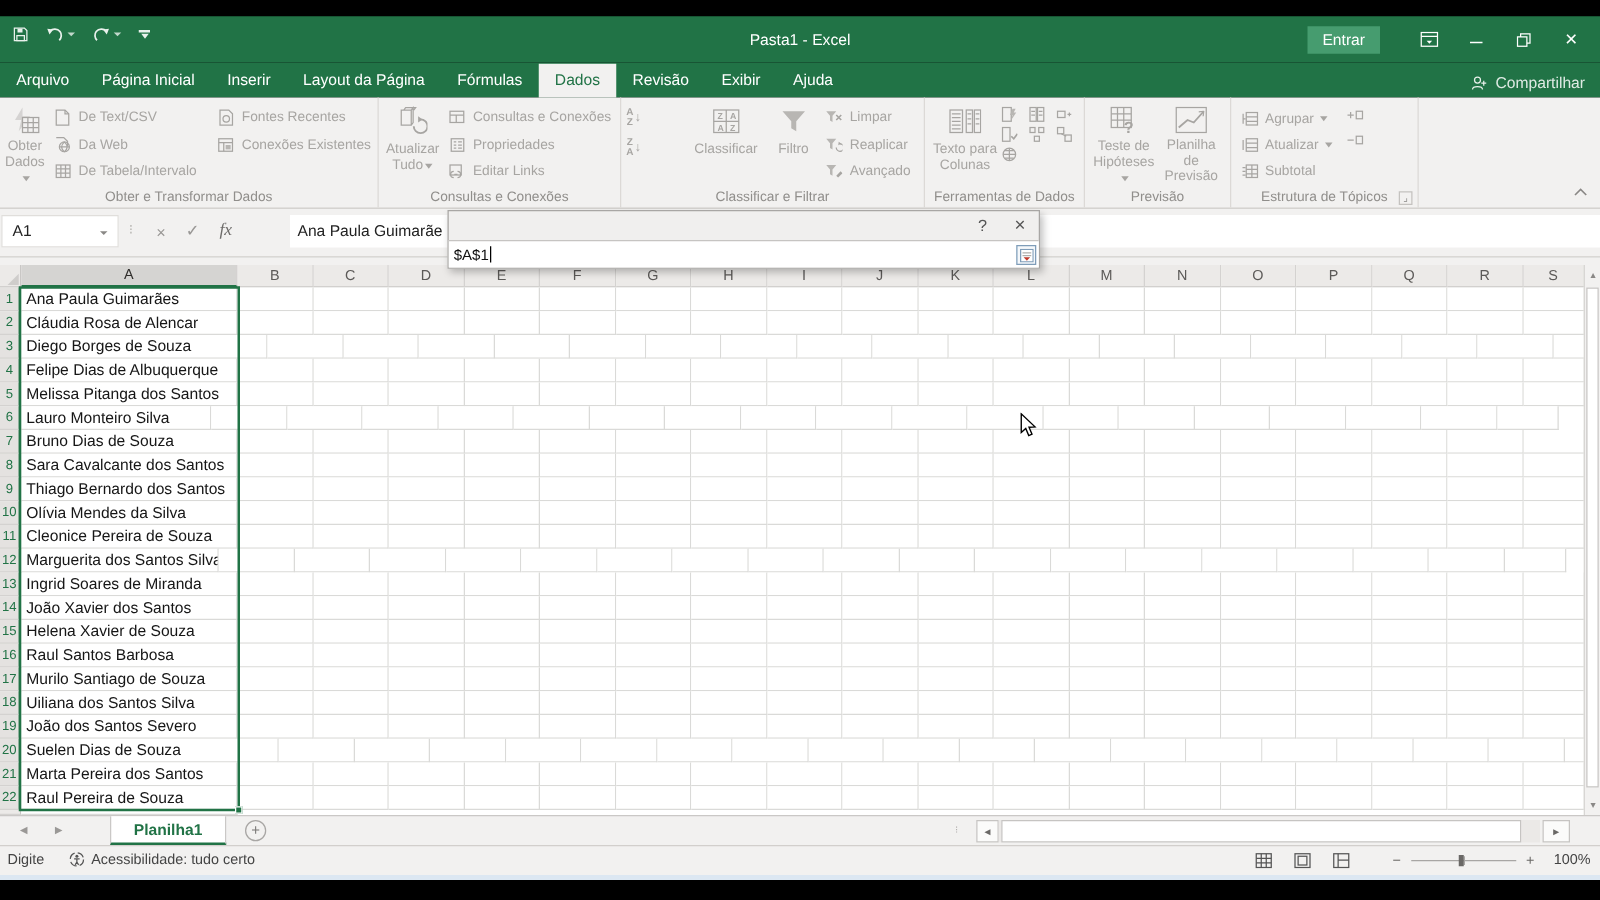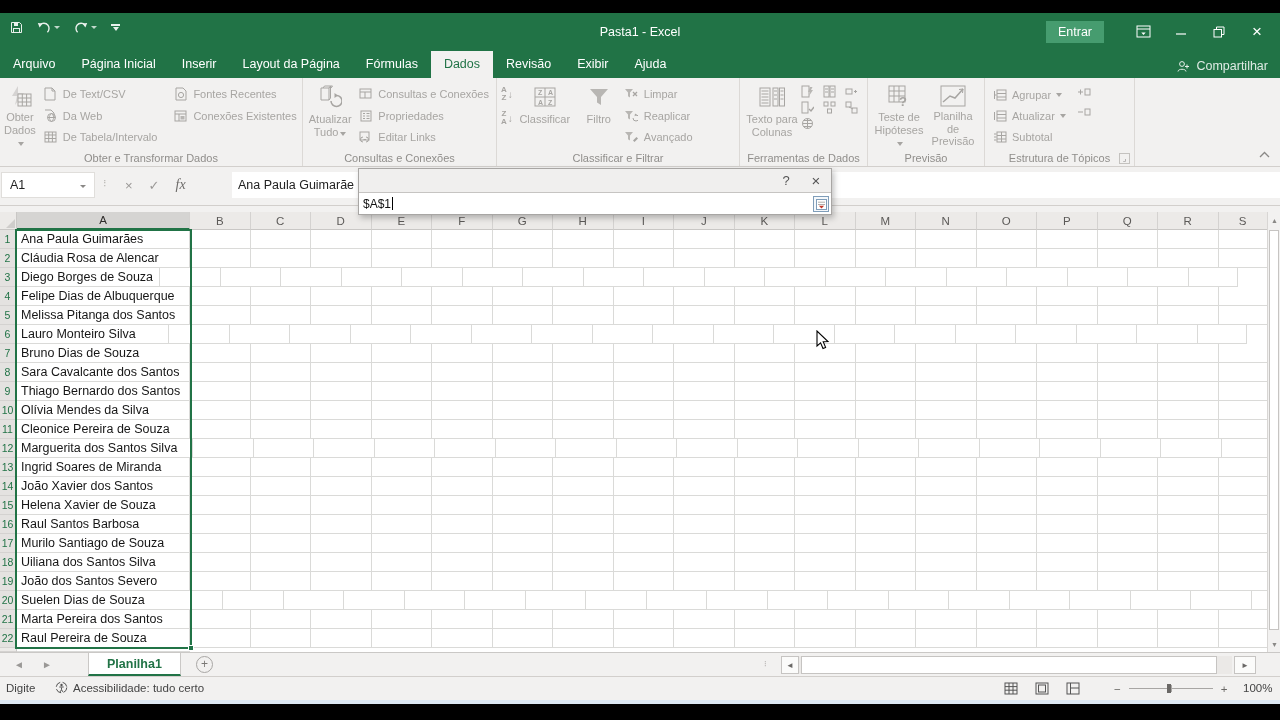--- a/index.html
+++ b/index.html
@@ -355,21 +355,21 @@
           <span style="color:#a7a5a2;font-size:10px;">↓</span>
         </div>
         <div class="iconpair">
           <span class="sortletters">
               <span>Z</span>
               <span>A</span>
             </span>
           <span style="color:#a7a5a2;font-size:10px;">↓</span>
         </div>
       </div>
-      <div class="bigbtn" style="width:64px;">
+      <div class="bigbtn" style="width:64px;margin-left:36px;">
         <span class="bicon">
           <svg width="24" height="22" viewBox="0 0 24 22">
               <rect x="2" y="2" width="20" height="18" fill="none" stroke="#a7a5a2"></rect>
               <path d="M12 2 v18 M2 11 h20" stroke="#a7a5a2"></path>
               <text x="5" y="9" font-size="7" fill="#a7a5a2" font-weight="bold">Z</text>
               <text x="15" y="9" font-size="7" fill="#a7a5a2" font-weight="bold">A</text>
               <text x="5" y="19" font-size="7" fill="#a7a5a2" font-weight="bold">A</text>
               <text x="15" y="19" font-size="7" fill="#a7a5a2" font-weight="bold">Z</text>
             </svg>
         </span>
@@ -662,21 +662,21 @@
           <div class="cell" style="width: 60.5px;"></div>
           <div class="cell" style="width: 60.5px;"></div>
           <div class="cell" style="width: 60.5px;"></div>
           <div class="cell" style="width: 60.5px;"></div>
           <div class="cell" style="width: 60.5px;"></div>
           <div class="cell" style="width: 60.5px;"></div>
           <div class="cell" style="width: 49px;"></div>
         </div>
         <div class="grow">
           <div class="rowh sel">3</div>
-          <div class="cell cell-a" style="width: 143px;">Diego Borges de Souza</div>
+          <div class="cell cell-a" style="width: 197px;">Diego Borges de Souza</div>
           <div class="cell" style="width: 60.5px;"></div>
           <div class="cell" style="width: 60.5px;"></div>
           <div class="cell" style="width: 60.5px;"></div>
           <div class="cell" style="width: 60.5px;"></div>
           <div class="cell" style="width: 60.5px;"></div>
           <div class="cell" style="width: 60.5px;"></div>
           <div class="cell" style="width: 60.5px;"></div>
           <div class="cell" style="width: 60.5px;"></div>
           <div class="cell" style="width: 60.5px;"></div>
           <div class="cell" style="width: 60.5px;"></div>
@@ -860,21 +860,21 @@
           <div class="cell" style="width: 60.5px;"></div>
           <div class="cell" style="width: 60.5px;"></div>
           <div class="cell" style="width: 60.5px;"></div>
           <div class="cell" style="width: 60.5px;"></div>
           <div class="cell" style="width: 60.5px;"></div>
           <div class="cell" style="width: 60.5px;"></div>
           <div class="cell" style="width: 49px;"></div>
         </div>
         <div class="grow">
           <div class="rowh sel">12</div>
-          <div class="cell cell-a" style="width: 176px;">Marguerita dos Santos Silva</div>
+          <div class="cell cell-a" style="width: 158px;">Marguerita dos Santos Silva</div>
           <div class="cell" style="width: 60.5px;"></div>
           <div class="cell" style="width: 60.5px;"></div>
           <div class="cell" style="width: 60.5px;"></div>
           <div class="cell" style="width: 60.5px;"></div>
           <div class="cell" style="width: 60.5px;"></div>
           <div class="cell" style="width: 60.5px;"></div>
           <div class="cell" style="width: 60.5px;"></div>
           <div class="cell" style="width: 60.5px;"></div>
           <div class="cell" style="width: 60.5px;"></div>
           <div class="cell" style="width: 60.5px;"></div>

